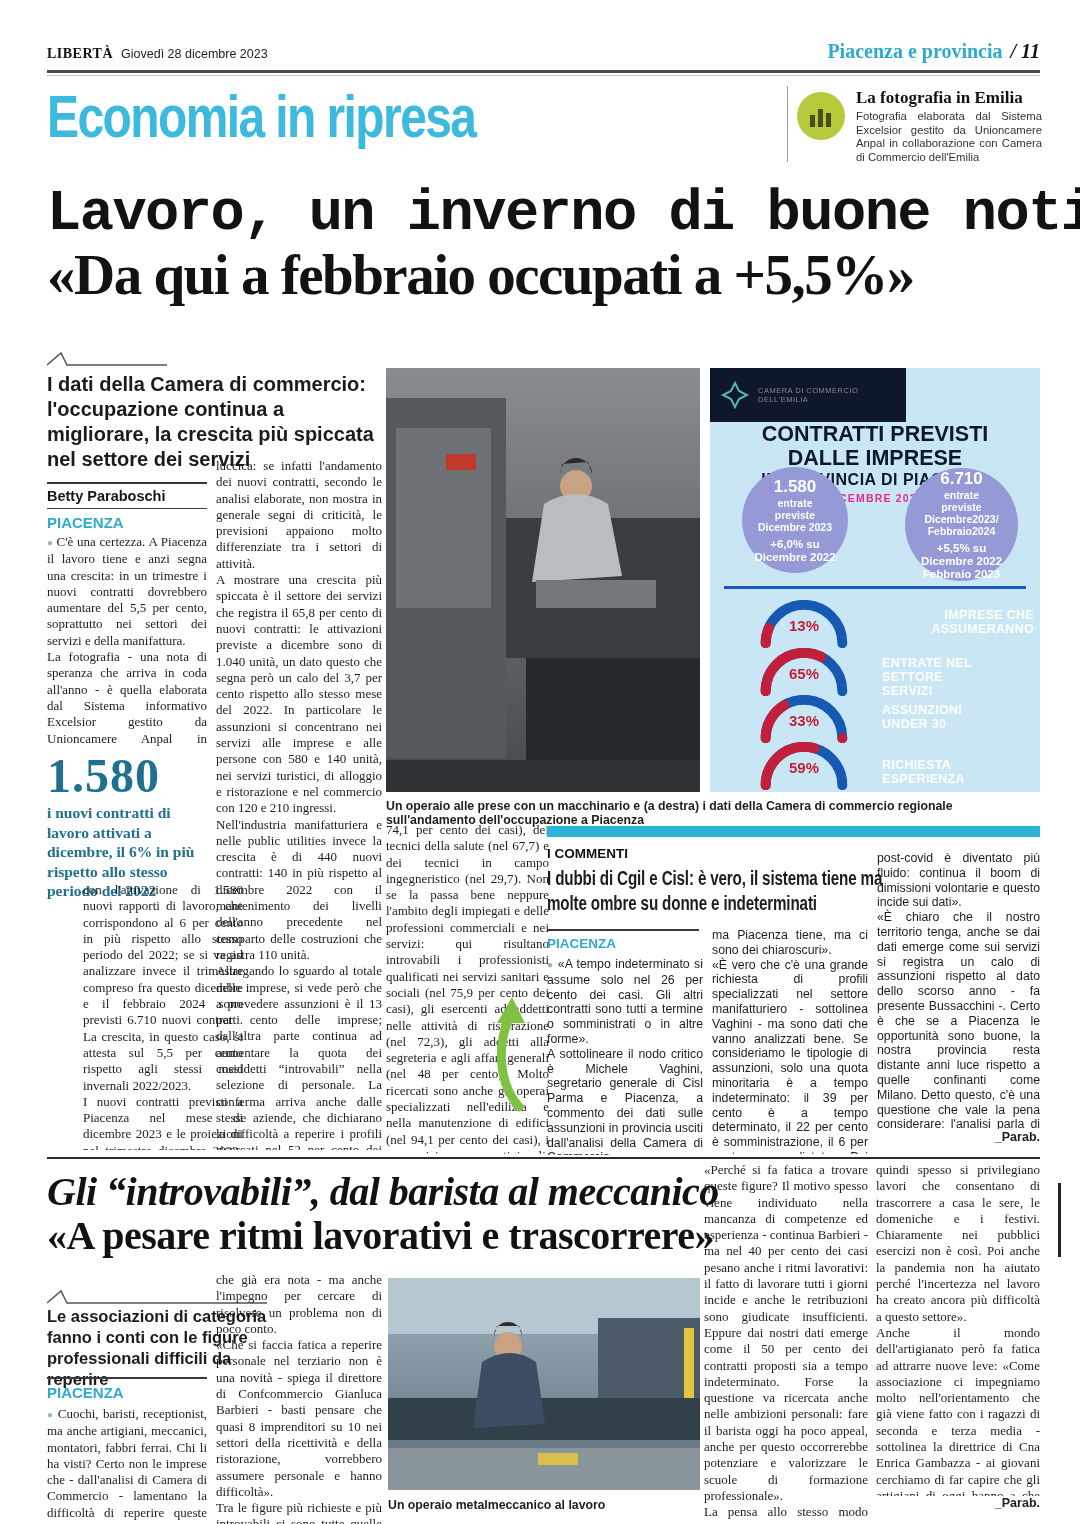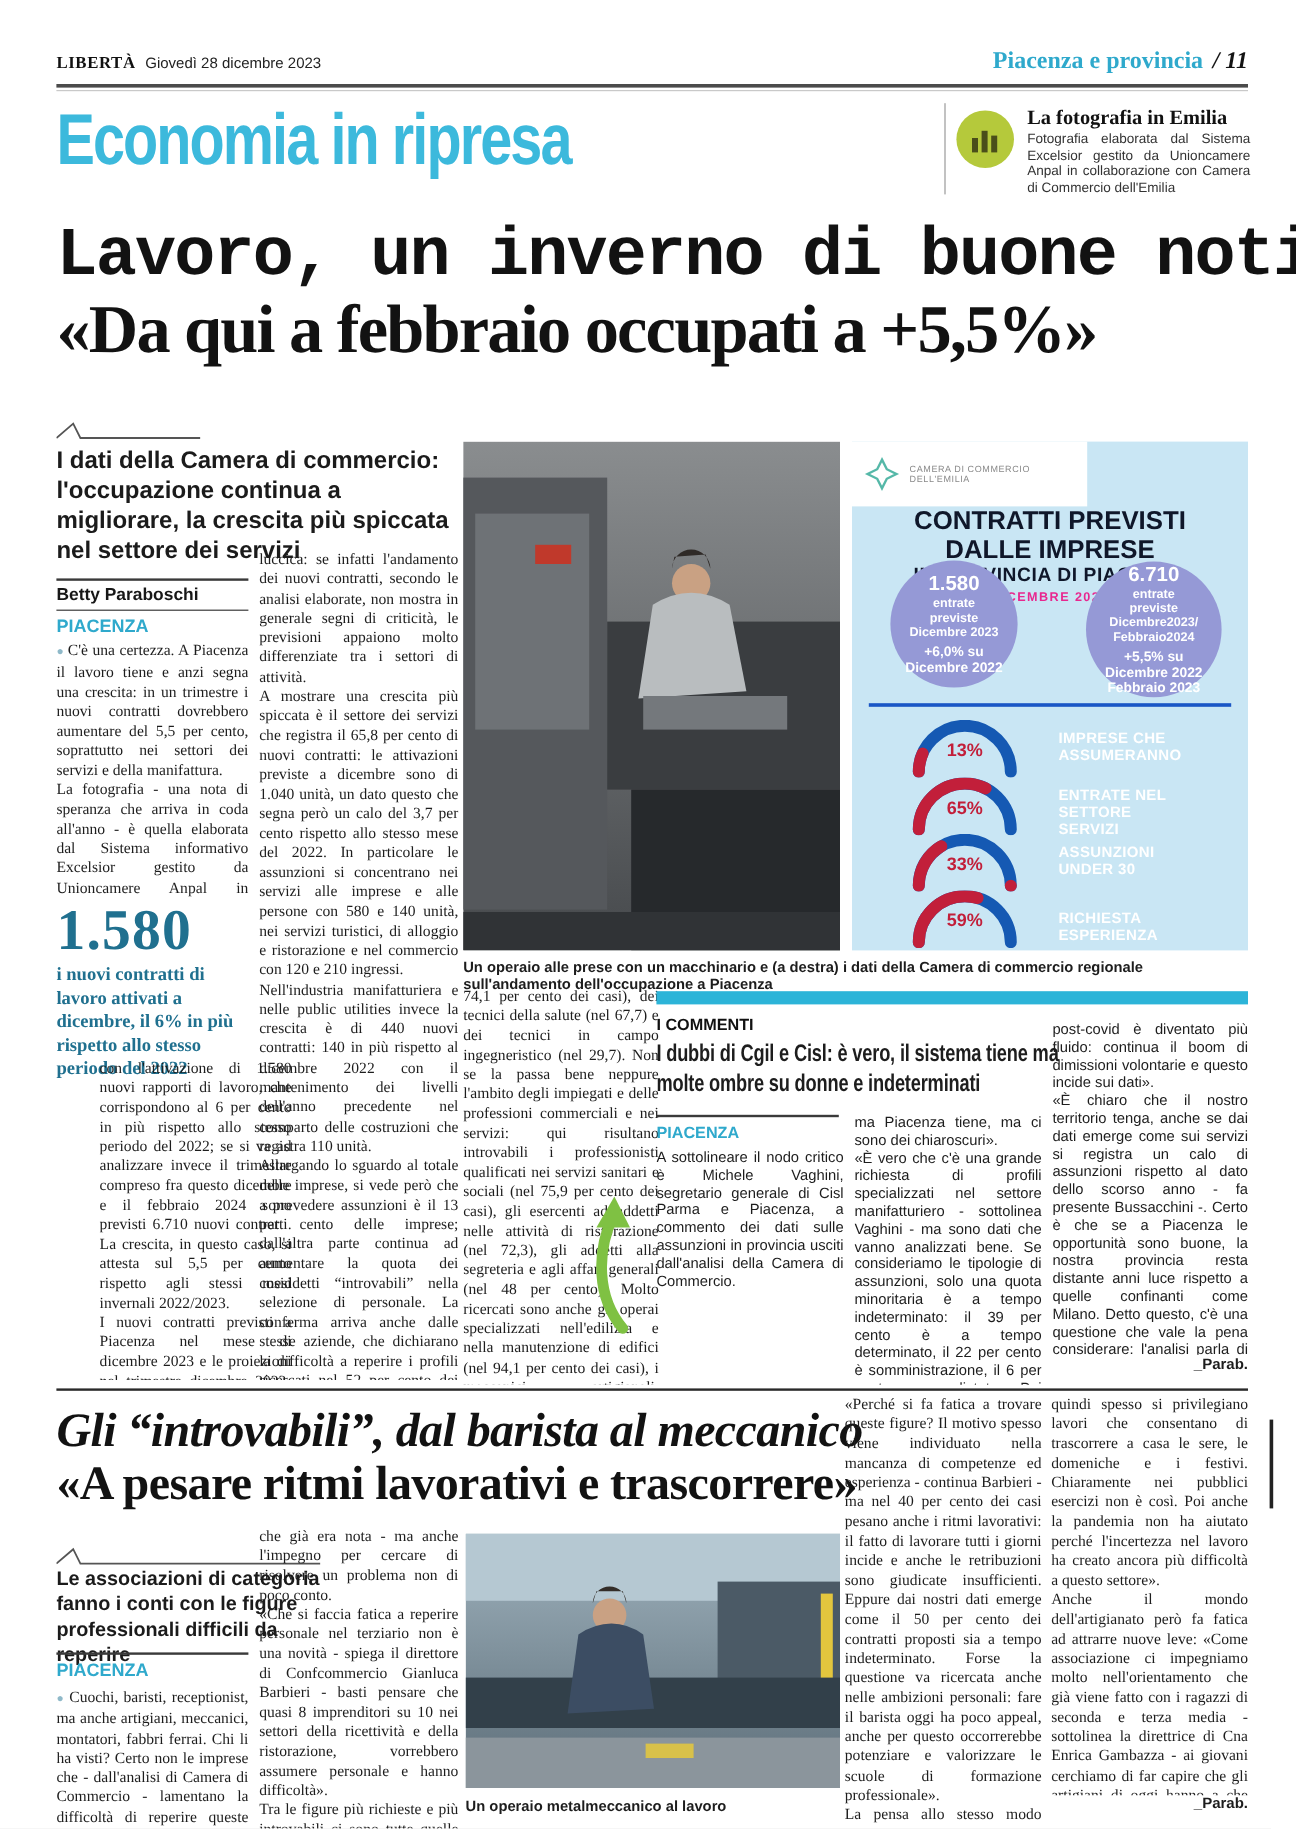--- a/index.html
+++ b/index.html
@@ -41,21 +41,21 @@
   .col-sans p{font-family:"Liberation Sans",sans-serif;font-size:12.3px;line-height:14.8px;}
   .bullet::before{content:"● ";color:#8fb9c9;font-size:10px;}
 
   .bignum{font-weight:bold;font-size:48px;color:#20708f;letter-spacing:1px;}
   .bignum-caption{font-weight:bold;font-size:15.5px;line-height:19.5px;color:#20708f;width:164px;}
 
   .photo-caption{font-family:"Liberation Sans",sans-serif;font-weight:bold;font-size:12.3px;color:#1d1d1d;}
 
   
   .infographic{width:330px;height:424px;background:#c9e6f4;}
-  .info-logo{position:absolute;left:0;top:0;width:196px;height:54px;background:#ffffff;display:flex;align-items:center;}
+  .info-logo{position:absolute;left:0;top:0;width:196px;height:54px;background:#0f172a;display:flex;align-items:center;}
   .info-logo-text{font-family:"Liberation Sans",sans-serif;font-size:7.5px;color:#8a8a8a;letter-spacing:.5px;white-space:pre-line;line-height:9px;}
   .info-title{position:absolute;left:0;width:100%;text-align:center;font-family:"Liberation Sans",sans-serif;font-weight:800;color:#0f172a;}
   .t1{top:54px;font-size:21.5px;}
   .t2{top:78px;font-size:21.5px;}
   .tsub{top:103px;font-size:16px;font-weight:600;letter-spacing:.5px;}
   .tper{top:124px;font-size:10.5px;color:#e8278f;letter-spacing:1.2px;font-weight:700;}
   .info-circle{position:absolute;border-radius:50%;background:#9599d6;color:#fff;display:flex;flex-direction:column;
        align-items:center;justify-content:center;text-align:center;font-family:"Liberation Sans",sans-serif;font-weight:bold;}
   .ic-value{font-size:17px;}
   .ic-label{font-size:10.5px;line-height:12px;white-space:pre-line;}
@@ -195,21 +195,21 @@
 
     <div class="info-divider" style="top:218px;"></div>
 
     <div class="g-arc" style="top:232px;">
       <svg width="92" height="48" viewBox="0 0 120 62">
         <path d="M10 56 A 48 48 0 0 1 110 56" fill="none" stroke="#1559b3" stroke-width="13" stroke-linecap="round" pathLength="100"></path>
         <path d="M10 56 A 48 48 0 0 1 110 56" fill="none" stroke="#c21f3a" stroke-width="13" stroke-linecap="round" pathLength="100" stroke-dasharray="13 87"></path>
       </svg>
       <div class="g-pct">13%</div>
     </div>
-    <div class="g-label" style="top:240px;">IMPRESE CHE
+    <div class="g-label" style="top:240px;text-align:right;">IMPRESE CHE
 ASSUMERANNO</div>
 
     <div class="g-arc" style="top:280px;">
       <svg width="92" height="48" viewBox="0 0 120 62">
         <path d="M10 56 A 48 48 0 0 1 110 56" fill="none" stroke="#1559b3" stroke-width="13" stroke-linecap="round" pathLength="100"></path>
         <path d="M10 56 A 48 48 0 0 1 110 56" fill="none" stroke="#c21f3a" stroke-width="13" stroke-linecap="round" pathLength="100" stroke-dasharray="65 35"></path>
       </svg>
       <div class="g-pct">65%</div>
     </div>
     <div class="g-label" style="top:288px;">ENTRATE NEL SETTORE
@@ -247,20 +247,21 @@
   </svg>
 
   <div class="abs comments-bar" style="left:547px;top:826px;"></div>
   <div class="abs kicker" style="left:547px;top:846px;">I COMMENTI</div>
   <div class="abs comments-headline" style="left:547px;top:866px;">I dubbi di Cgil e Cisl: è vero, il sistema tiene ma molte ombre su donne e indeterminati</div>
 
   <div class="abs thin-rule" style="left:547px;top:929px;width:152px;"></div>
   <div class="abs dateline" style="left:547px;top:936px;font-size:13.5px;">PIACENZA</div>
 
   <div class="abs col col-sans" style="left:547px;top:957px;width:156px;height:198px;">
+    <p class="bullet">«A tempo indeterminato si assume solo nel 26 per cento dei casi. Gli altri contratti sono tutti a termine o somministrati o in altre forme».</p>
     <p>A sottolineare il nodo critico è Michele Vaghini, segretario generale di Cisl Parma e Piacenza, a commento dei dati sulle assunzioni in provincia usciti dall'analisi della Camera di Commercio.</p>
 
   </div>
   <div class="abs col col-sans" style="left:712px;top:928px;width:156px;height:226px;">
     <p>ma Piacenza tiene, ma ci sono dei chiaroscuri».</p>
     <p>«È vero che c'è una grande richiesta di profili specializzati nel settore manifatturiero - sottolinea Vaghini - ma sono dati che vanno analizzati bene. Se consideriamo le tipologie di assunzioni, solo una quota minoritaria è a tempo indeterminato: il 39 per cento è a tempo determinato, il 22 per cento è somministrazione, il 6 per cento apprendistato. Poi non va sottovalutata l'occupazione femminile che continua ad arretrare. Il mercato del lavoro</p>
   </div>
   <div class="abs col col-sans" style="left:877px;top:851px;width:163px;height:278px;">
     <p>post-covid è diventato più fluido: continua il boom di dimissioni volontarie e questo incide sui dati».</p>
     <p>«È chiaro che il nostro territorio tenga, anche se dai dati emerge come sui servizi si registra un calo di assunzioni rispetto al dato dello scorso anno - fa presente Bussacchini -. Certo è che se a Piacenza le opportunità sono buone, la nostra provincia resta distante anni luce rispetto a quelle confinanti come Milano. Detto questo, c'è una questione che vale la pena considerare: l'analisi parla di alcune posizioni di lavoro introvabili, tuttavia c'è da considerare anche la responsabilità di impresa sulla valorizzazione del capitale umano e del lavoro».</p>

